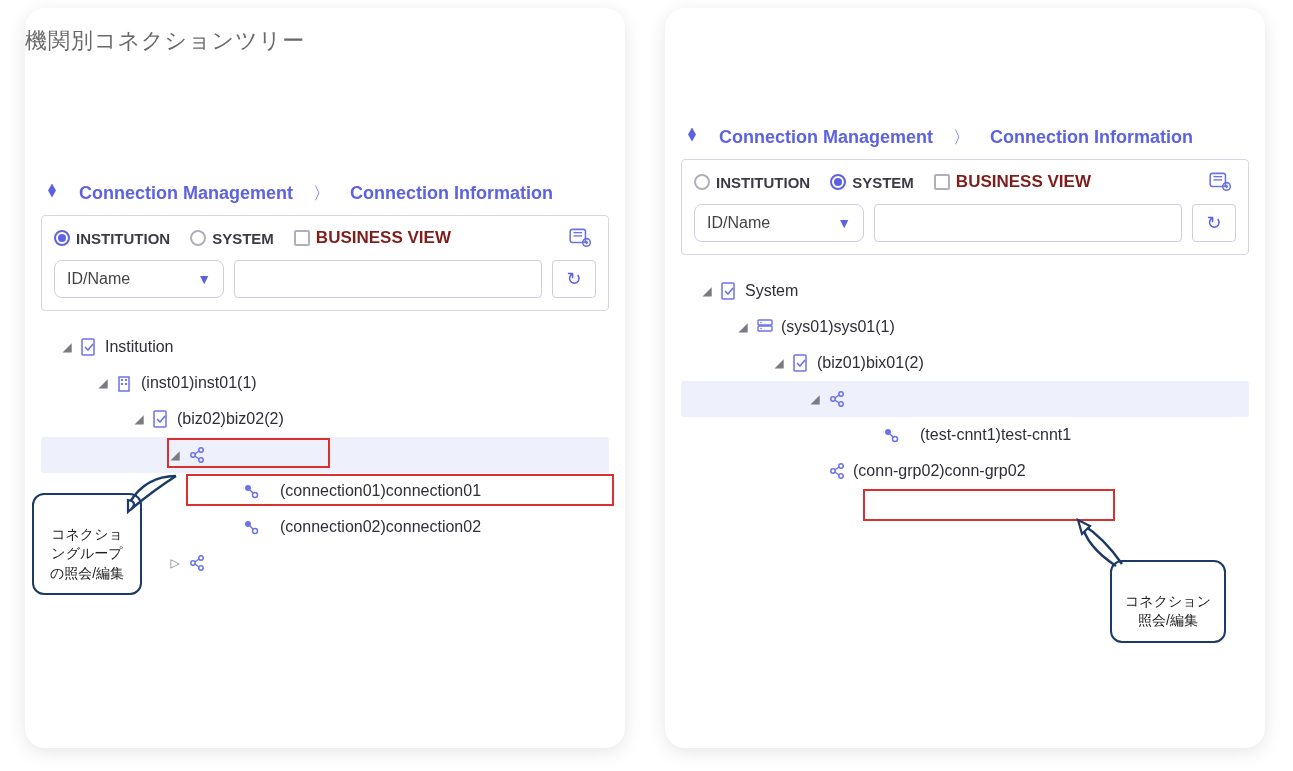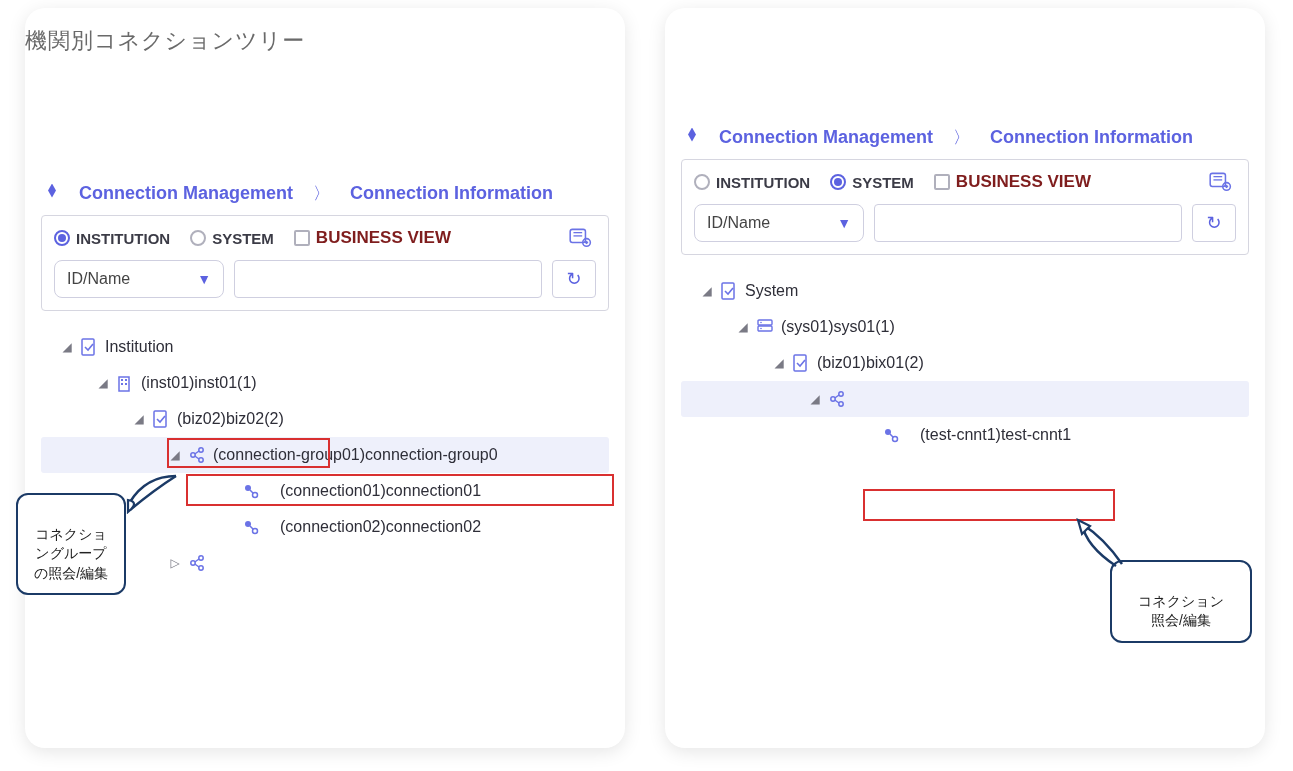--- a/index.html
+++ b/index.html
@@ -337,21 +337,20 @@
         </span>
       <span class="tree-label">(biz02)biz02(2)</span>
     </div>
     <div class="tree-row ind-4 selected">
       <span class="tree-toggle">◢</span>
       <span class="tree-icon">
           <svg width="20" height="20" viewBox="0 0 20 20">
             <use href="#i-share"></use>
           </svg>
         </span>
-      <span class="tree-label">(connection-group01)connection-group0</span>
     </div>
     <div class="tree-row ind-6">
       <span class="tree-icon">
           <svg width="20" height="20" viewBox="0 0 20 20">
             <use href="#i-conn"></use>
           </svg>
         </span>
       <span class="tree-label">(connection01)connection01</span>
     </div>
     <div class="tree-row ind-6">
@@ -456,37 +455,46 @@
         </span>
     </div>
     <div class="tree-row ind-6">
       <span class="tree-icon">
           <svg width="20" height="20" viewBox="0 0 20 20">
             <use href="#i-conn"></use>
           </svg>
         </span>
       <span class="tree-label">(test-cnnt1)test-cnnt1</span>
     </div>
+    <div class="tree-row ind-4">
+      <span class="tree-toggle" style="visibility:hidden">◢</span>
+      <span class="tree-icon">
+          <svg width="20" height="20" viewBox="0 0 20 20">
+            <use href="#i-share"></use>
+          </svg>
+        </span>
+      <span class="tree-label">(conn-grp02)conn-grp02</span>
+    </div>
   </div>
 
   <div class="hl-box" style="left:198px; top:481px; width:252px; height:32px;"></div>
 </div>
 
-<div class="callout" style="left:16px; top:493px; width:110px;">
+<div class="callout" style="left:32px; top:493px; width:110px;">
   <span>コネクショ
 ングループ
 の照会/編集</span>
 </div>
 <svg style="position:absolute; left:126px; top:472px;" width="56" height="42">
   <path d="M4 30 Q 20 4, 50 4" fill="none" stroke="#1b3a66" stroke-width="2.5"></path>
   <path d="M4 38 Q 28 18, 50 4" fill="none" stroke="#1b3a66" stroke-width="2.5"></path>
   <path d="M2 28 L2 40 Q 14 30, 2 28 Z" fill="#fff" stroke="#1b3a66" stroke-width="2.2"></path>
 </svg>
 
-<div class="callout" style="left:1110px; top:560px; width:142px;">
+<div class="callout" style="left:1110px; top:560px; width:116px;">
   <span>コネクション
 照会/編集</span>
 </div>
 <svg style="position:absolute; left:1076px; top:518px;" width="60" height="52">
   <path d="M6 6 Q 28 20, 46 46" fill="none" stroke="#1b3a66" stroke-width="2.5"></path>
   <path d="M6 6 Q 10 28, 40 48" fill="none" stroke="#1b3a66" stroke-width="2.5"></path>
   <path d="M2 2 L14 8 L6 16 Z" fill="#fff" stroke="#1b3a66" stroke-width="2.2"></path>
 </svg>
 
 </body></html>

